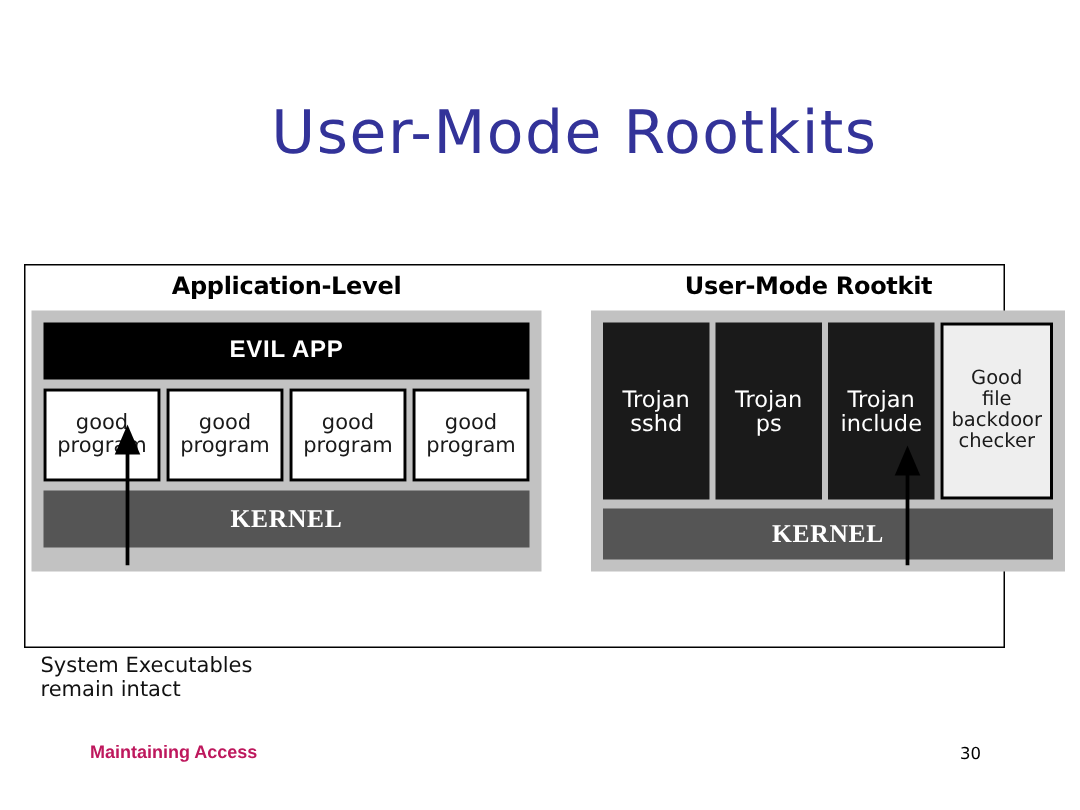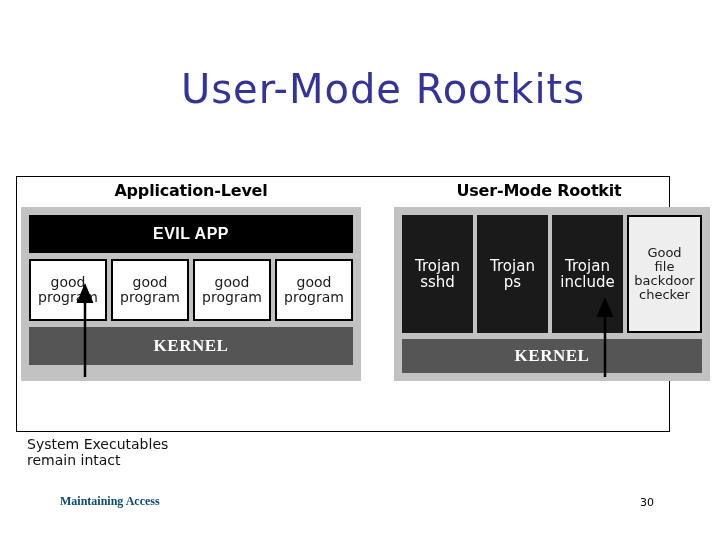--- a/index.html
+++ b/index.html
@@ -194,24 +194,24 @@
   
   .arrow-svg { position: absolute; }
   #arrow-left-svg  { left: 56px;  top: 104px; }
   #arrow-right-svg { left: 218px; top: 118px; }
 
   
   #footer-label {
     position: absolute;
     left: 60px;
     top: 494px;
-    font-family: Liberation Serif, serif;
+    font-family: Liberation Sans, sans-serif;
     font-size: 12px;
     font-weight: bold;
-    color: #0c4a6e;
+    color: #be185d;
     white-space: nowrap;
   }
   #page-number {
     position: absolute;
     left: 640px;
     top: 496px;
     font-family: "DejaVu Sans", sans-serif;
     font-size: 11px;
     color: #000000;
   }

